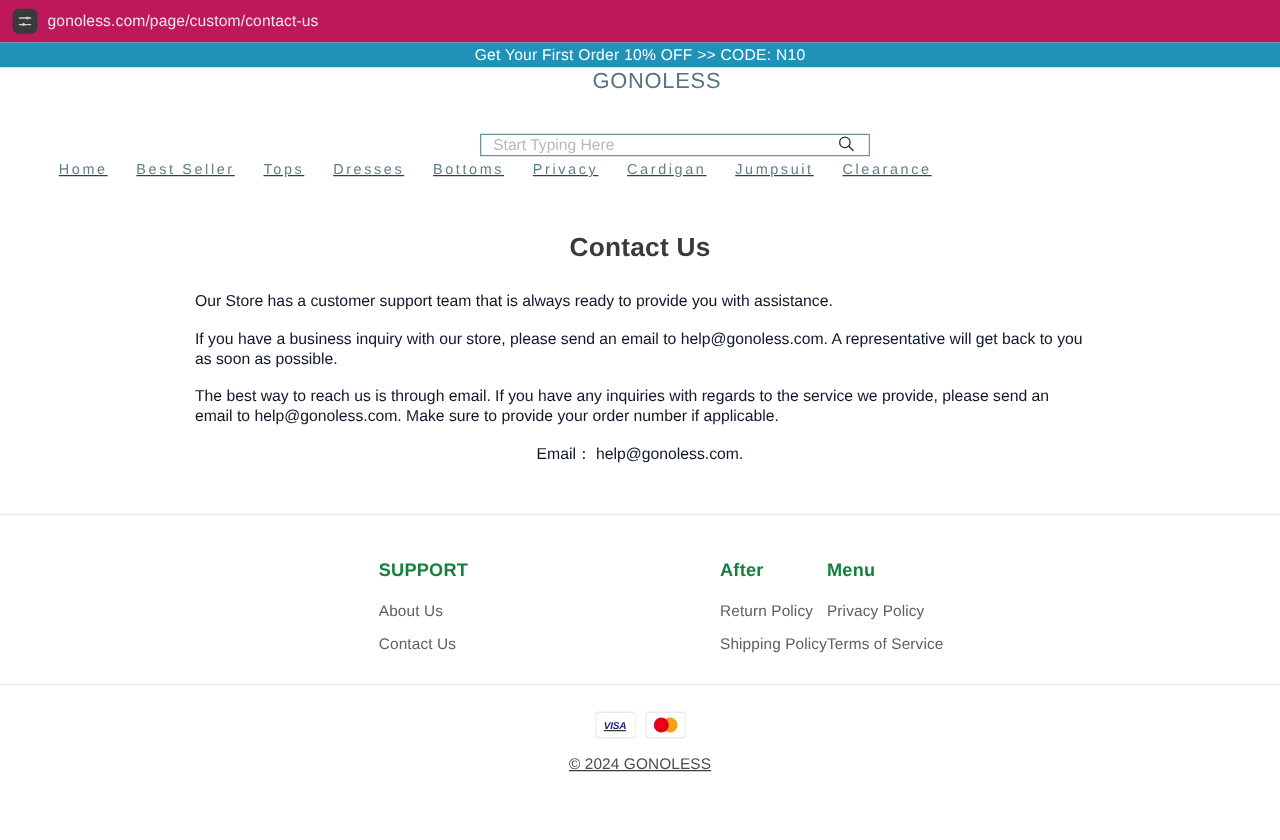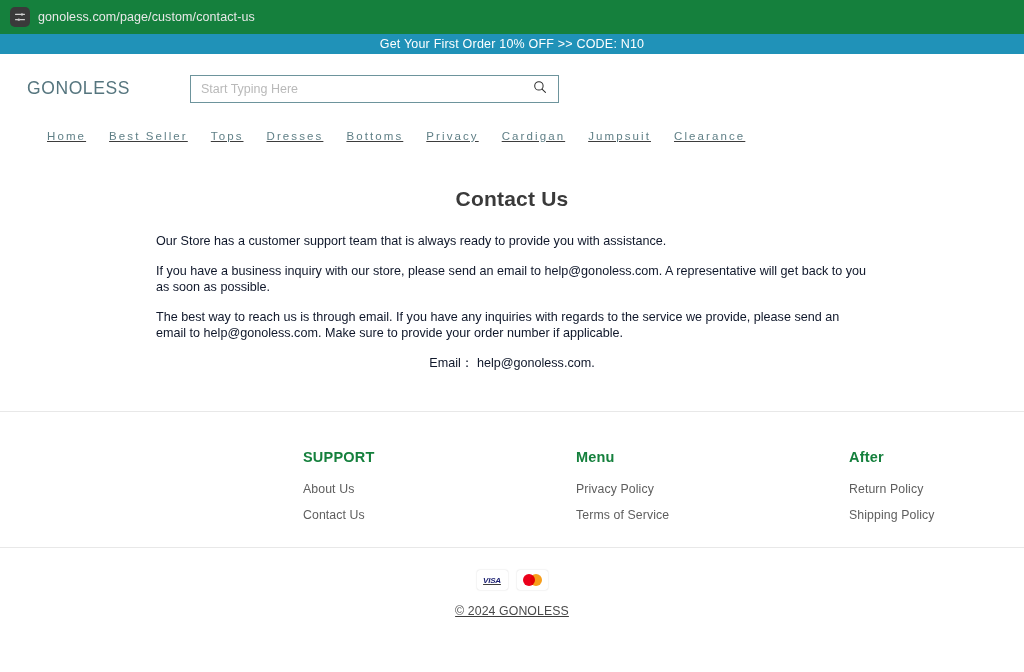--- a/index.html
+++ b/index.html
@@ -13,21 +13,21 @@
   body {
     font-family: "Liberation Sans", sans-serif;
     background: #ffffff;
     color: #3d3d3d;
     -webkit-font-smoothing: antialiased;
   }
 
   
   .browser-bar {
     height: 34px;
-    background: #15803d;
+    background: #be185d;
     display: flex;
     align-items: center;
     padding: 0 10px;
     gap: 8px;
   }
   .chrome-icon {
     width: 20px;
     height: 20px;
     border-radius: 5px;
     background: #3a3a3a;
@@ -57,30 +57,31 @@
   }
 
   
   .site-header {
     height: 69px;
     display: flex;
     align-items: center;
     padding-left: 27px;
     gap: 32px;
     background: #fff;
+    flex-direction: column;
   }
   .logo {
     font-size: 17.5px;
     color: #55757e;
     letter-spacing: 0.6px;
     white-space: nowrap;
   }
   .search-wrap {
     position: relative;
-    width: 369px;
+    width: 312px;
     height: 28px;
     margin-left: 28px;
   }
   .search-input {
     width: 100%;
     height: 100%;
     border: 1px solid #6d949c;
     background: #fff;
     outline: none;
     font-family: "Liberation Sans", sans-serif;
@@ -292,29 +293,29 @@
 </div>
 
 <div class="divider footer-top"></div>
 
 <div class="footer-cols">
   <div class="fcol support">
     <h4>SUPPORT</h4>
     <a href="#">About Us</a>
     <a href="#">Contact Us</a>
   </div>
+  <div class="fcol after">
+    <h4>After</h4>
+    <a href="#">Return Policy</a>
+    <a href="#">Shipping Policy</a>
+  </div>
   <div class="fcol menu">
     <h4>Menu</h4>
     <a href="#">Privacy Policy</a>
     <a href="#">Terms of Service</a>
-  </div>
-  <div class="fcol after">
-    <h4>After</h4>
-    <a href="#">Return Policy</a>
-    <a href="#">Shipping Policy</a>
   </div>
 </div>
 
 <div class="divider"></div>
 
 <div class="footer-bottom">
   <div class="pay-row">
     <span class="pay-badge">
       <span class="visa-text">VISA</span>
     </span>

